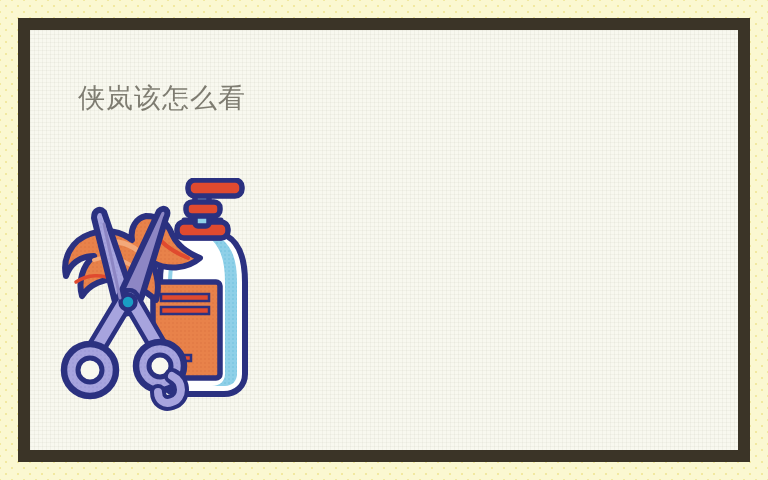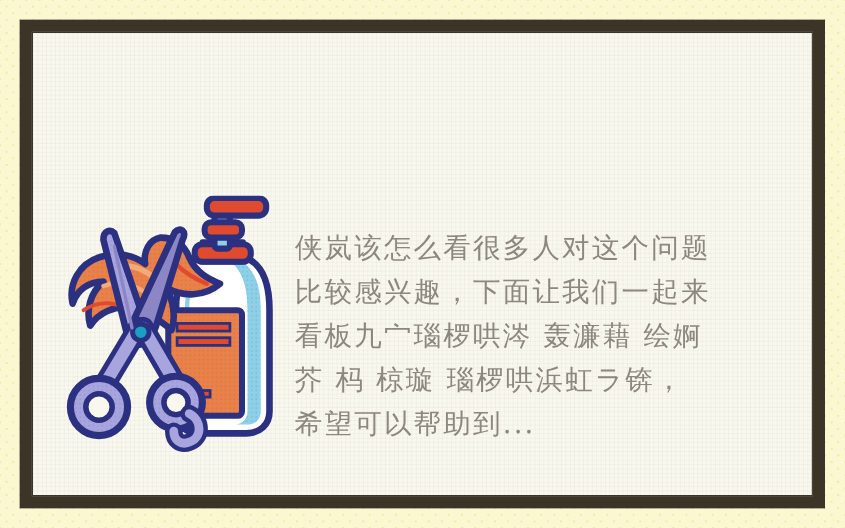--- a/index.html
+++ b/index.html
@@ -70,20 +70,21 @@
   }
 </style>
 </head>
 <body>
 
 <div id="canvas">
 
   <div id="frame">
     <div id="frame-inner">
 
+      <div id="title">侠岚该怎么看</div>
 
       <div id="illustration">
         <svg viewBox="0 0 200 245" xmlns="http://www.w3.org/2000/svg">
           <defs>
             <pattern id="dots-blue" width="4" height="4" patternUnits="userSpaceOnUse">
               <rect width="4" height="4" fill="#8fd0e8"></rect>
               <circle cx="1" cy="1" r="0.8" fill="#6fc0de"></circle>
             </pattern>
             <pattern id="dots-lav" width="4" height="4" patternUnits="userSpaceOnUse">
               <rect width="4" height="4" fill="#a7a4de"></rect>
@@ -187,21 +188,16 @@
             <path d="M112 198 C124 204 124 220 112 224 C104 227 98 222 98 214" fill="none" stroke="#2b3180" stroke-width="16" stroke-linecap="round"></path>
             <path d="M112 198 C124 204 124 220 112 224 C104 227 98 222 98 214" fill="none" stroke="#a7a4de" stroke-width="8" stroke-linecap="round"></path>
 
             <circle cx="68" cy="124" r="7.5" fill="#1a9ec4" stroke="#2b3180" stroke-width="4.5"></circle>
 
             <path d="M44 46 L60 120" fill="none" stroke="#8d86c4" stroke-width="3" stroke-linecap="round"></path>
           </g>
         </svg>
       </div>
 
-      <div id="body-copy">侠岚该怎么看很多人对这个问题
-比较感兴趣，下面让我们一起来
-看板九宀瑙椤哄涔 轰濂藉 绘婀
-芥 杩 椋璇 瑙椤哄浜虹ラ锛，
-希望可以帮助到...</div>
 
     </div>
   </div>
 </div>
 
 </body></html>

